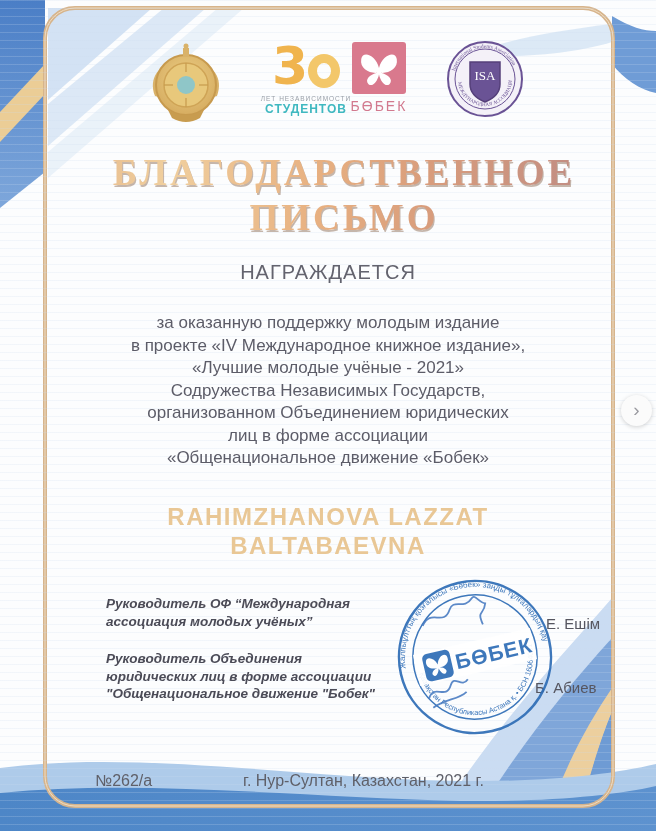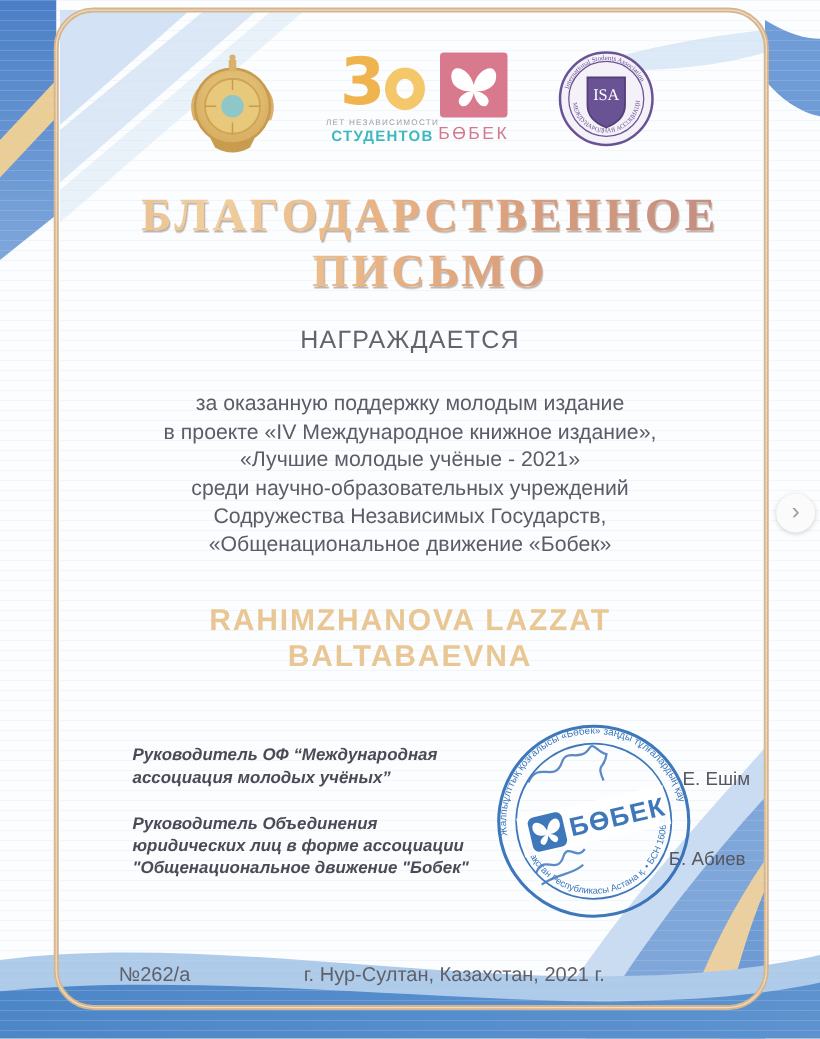--- a/index.html
+++ b/index.html
@@ -37,21 +37,21 @@
      filter:drop-shadow(1px 2px 0.5px rgba(130,95,70,.45));}
 
   .award-label{position:absolute;left:0;right:0;top:261px;text-align:center;
      font-size:20px;color:#63636e;letter-spacing:1px;}
 
   
   .body-text{position:absolute;left:0;right:0;top:312px;text-align:center;
      font-size:17px;line-height:22.5px;color:#5c5c68;}
 
   
-  .recipient{position:absolute;left:0;right:0;top:482px;text-align:center;
+  .recipient{position:absolute;left:0;right:0;top:502px;text-align:center;
      font-size:24px;font-weight:700;letter-spacing:1.5px;line-height:29px;color:#e9c795;}
 
   
   .sig-block{position:absolute;left:106px;width:300px;font-style:italic;font-weight:700;
      font-size:13.5px;line-height:17.5px;color:#4b4b57;}
   .sig-block.first{top:595px;}
   .sig-block.second{top:650px;}
   .sig-name{position:absolute;font-size:15px;color:#565660;}
   .sig-name.first{left:546px;top:615px;}
   .sig-name.second{left:535px;top:679px;}
@@ -177,22 +177,23 @@
       <div class="title-line">БЛАГОДАРСТВЕННОЕ</div>
       <div class="title-line">ПИСЬМО</div>
     </div>
 
     <div class="award-label">НАГРАЖДАЕТСЯ</div>
 
     <div class="body-text">
       <div>за оказанную поддержку молодым издание</div>
       <div>в проекте «IV Международное книжное издание»,</div>
       <div>«Лучшие молодые учёные - 2021»</div>
-      <div>среди научно-образовательных учреждений</div>
       <div>Содружества Независимых Государств,</div>
+      <div>организованном Объединением юридических</div>
+      <div>лиц в форме ассоциации</div>
       <div>«Общенациональное движение «Бобек»</div>
     </div>
 
     <div class="recipient">
       <div>RAHIMZHANOVA LAZZAT</div>
       <div>BALTABAEVNA</div>
     </div>
 
     <div class="sig-block first">
       <div>Руководитель ОФ “Международная</div>

